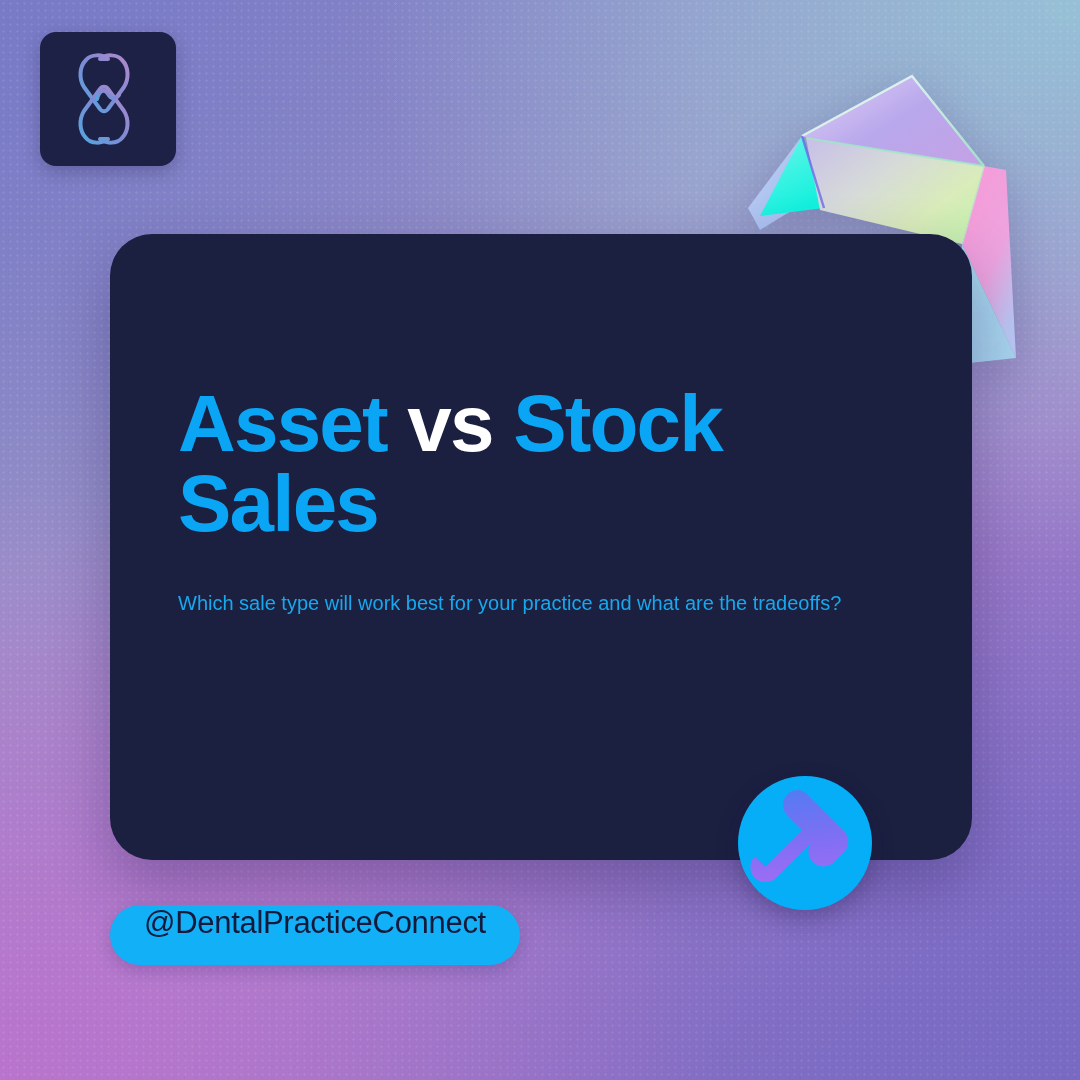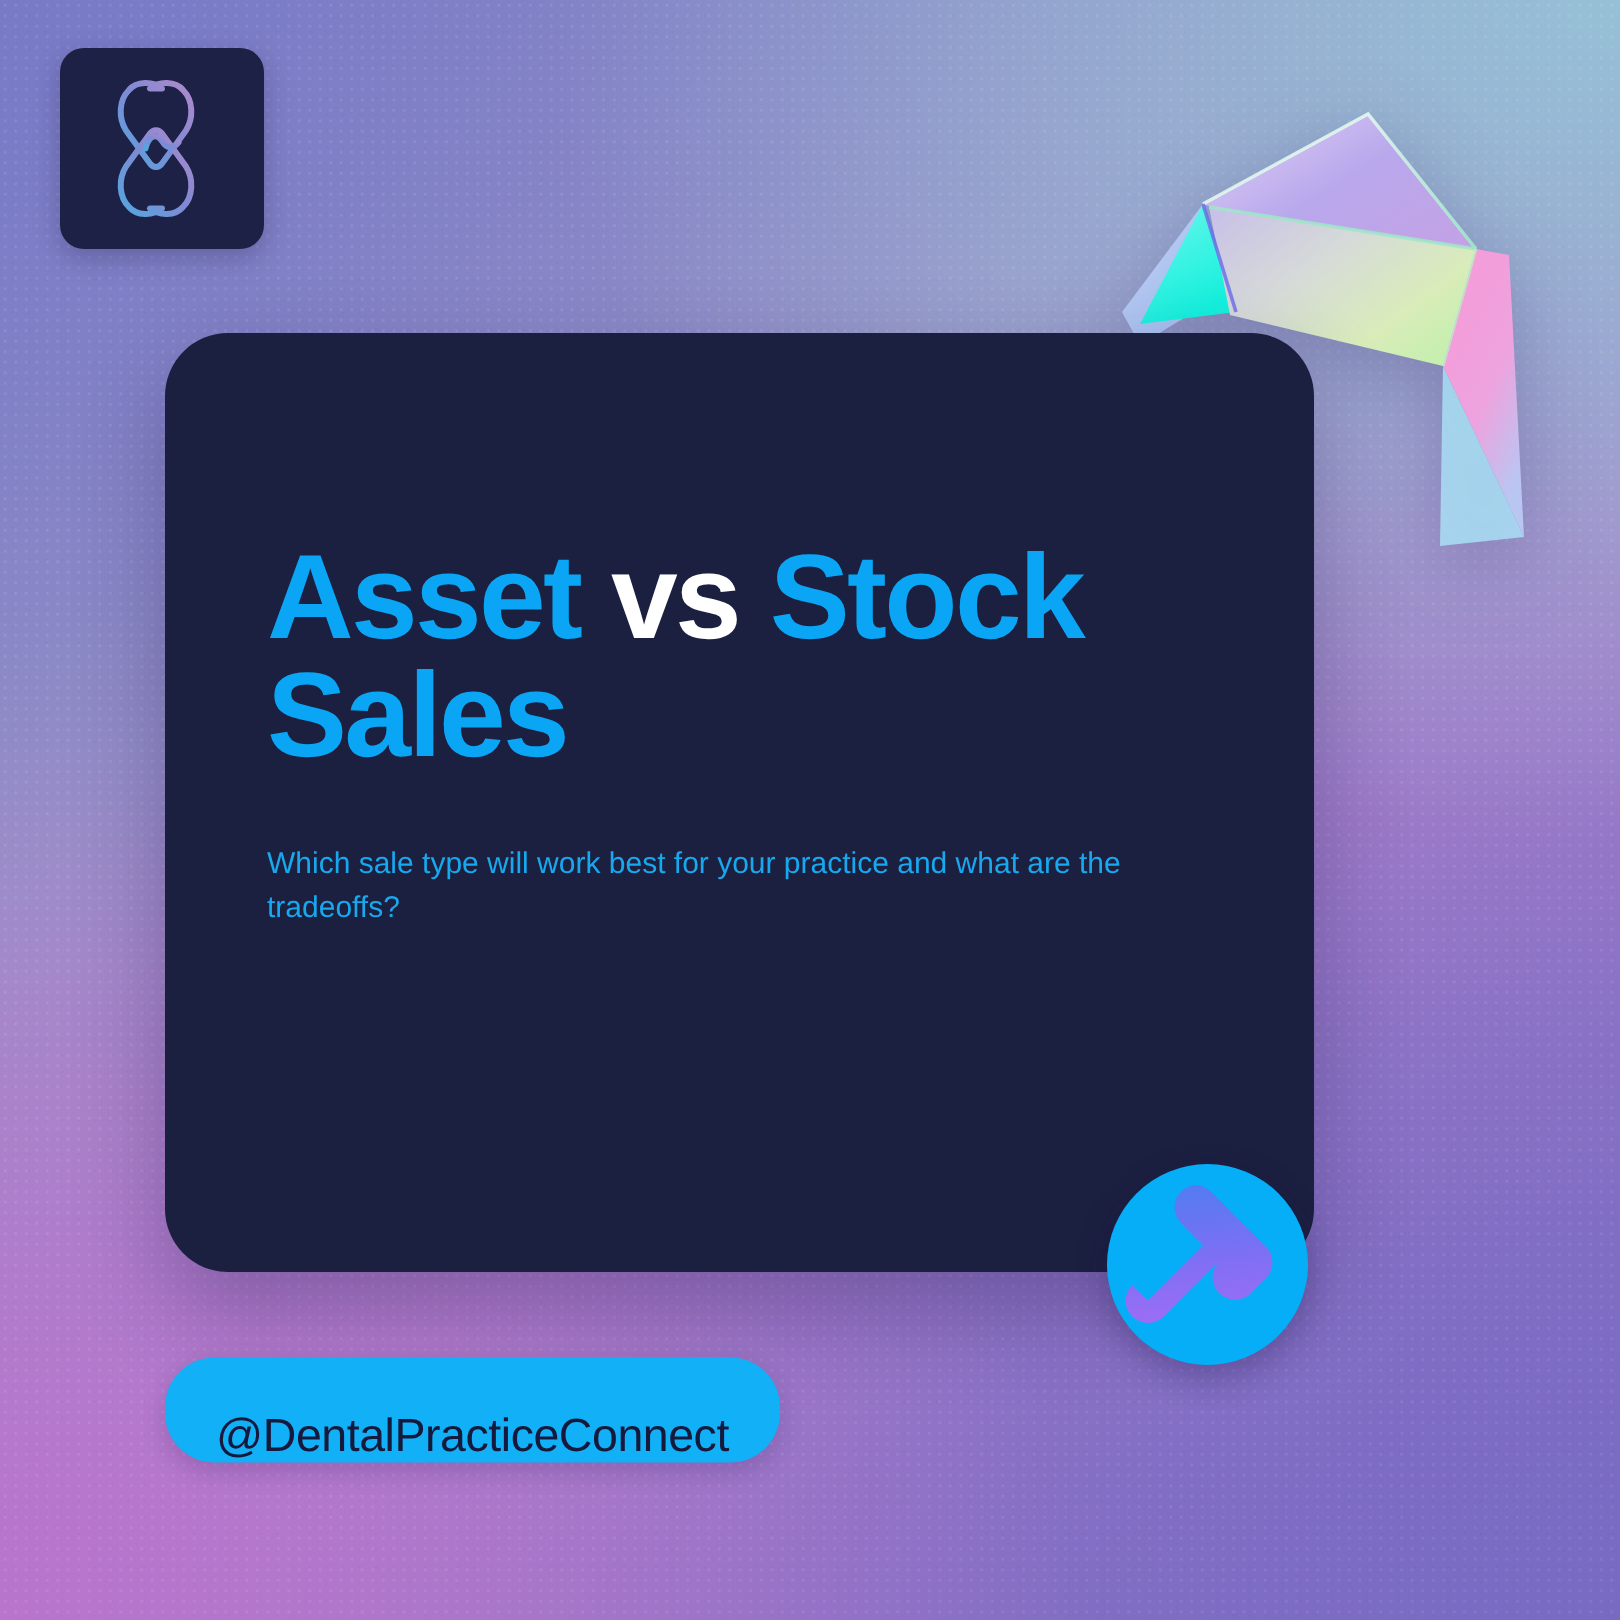--- a/index.html
+++ b/index.html
@@ -49,22 +49,22 @@
   
   #gem {
     position:absolute; left:716px; top:58px;
     width:330px; height:320px;
     filter: drop-shadow(0 14px 26px rgba(60,40,110,.30));
   }
   #gem svg { display:block; width:100%; height:100%; }
 
   
   #card {
-    position:absolute; left:110px; top:222px;
-    width:766px; height:626px;
+    position:absolute; left:110px; top:234px;
+    width:862px; height:626px;
     background:#1b1f40;
     border-radius:42px;
     box-shadow:0 26px 60px rgba(40,26,85,.33);
     overflow:hidden;
   }
 
   #card-inner {
     position:absolute;
     left:68px; right:64px; top:0; bottom:0;
     display:flex; flex-direction:column; justify-content:center;
@@ -97,25 +97,25 @@
     border-radius:50%;
     background:#05aef6;
     overflow:hidden;
     box-shadow:0 8px 22px rgba(25,20,70,.30);
   }
   #badge svg { position:absolute; left:0; top:0; }
 
   
   #handle-pill {
     position:absolute; left:110px; top:905px;
-    height:70px;
+    height:60px;
     padding:0 34px;
     border-radius:33px;
     background:#12b0f7;
-    display:flex; align-items:flex-end;
+    display:flex; align-items:flex-start;
     box-shadow:0 6px 16px rgba(35,25,80,.20);
   }
   #handle-text {
     font-size:31px;
     color:#15193b;
     letter-spacing:-.3px;
     white-space:nowrap;
   }
 </style>
 </head>

